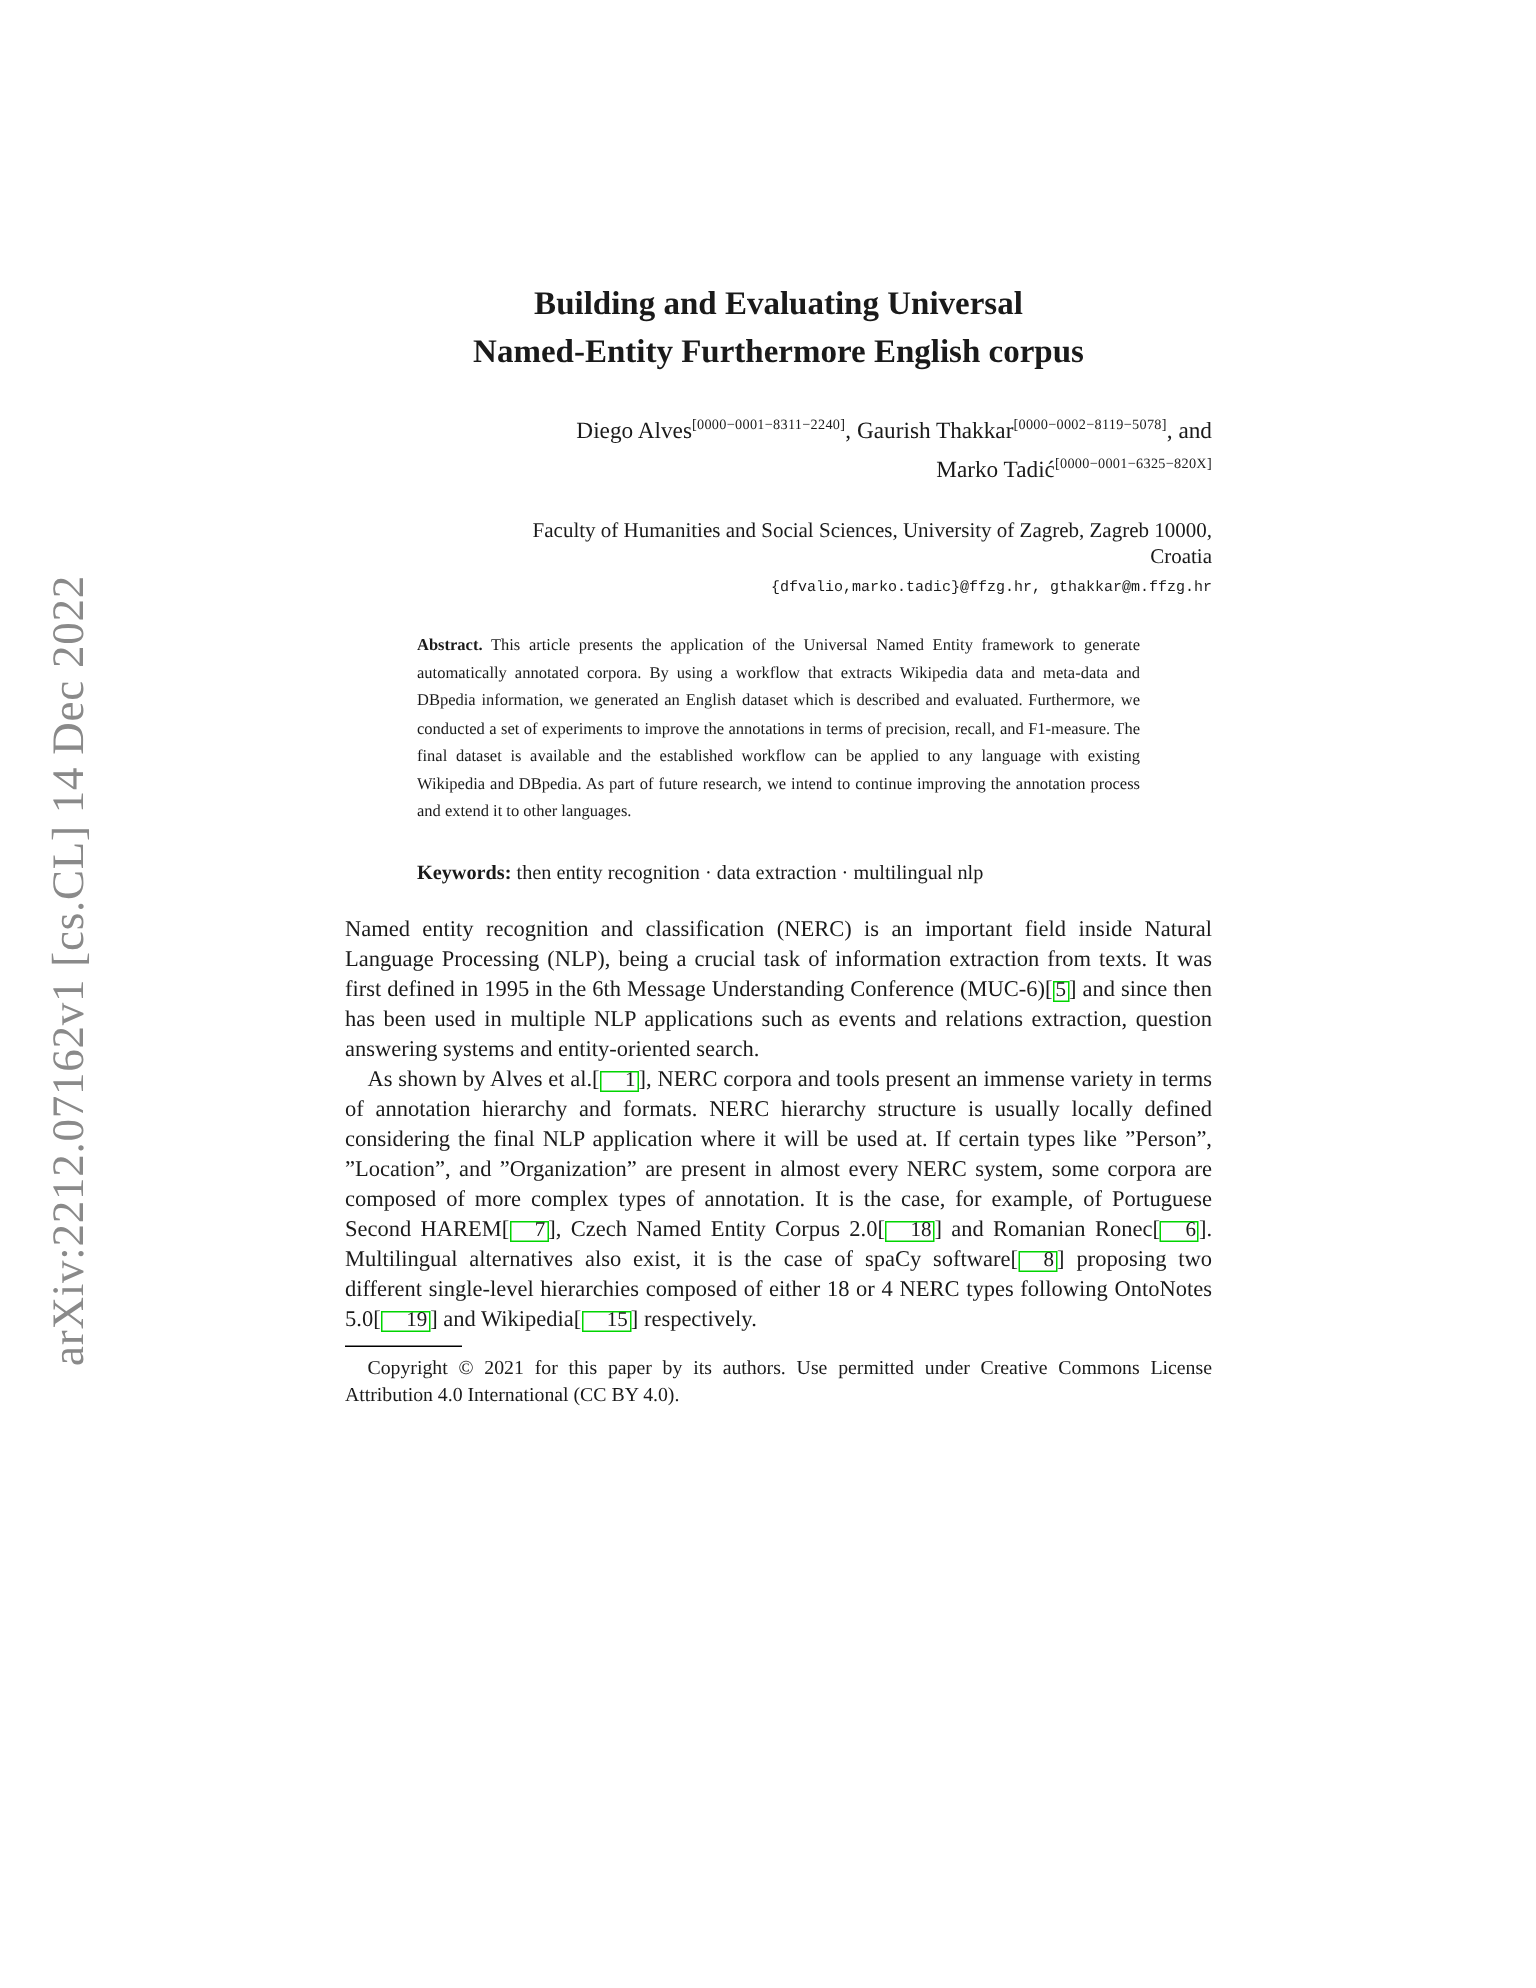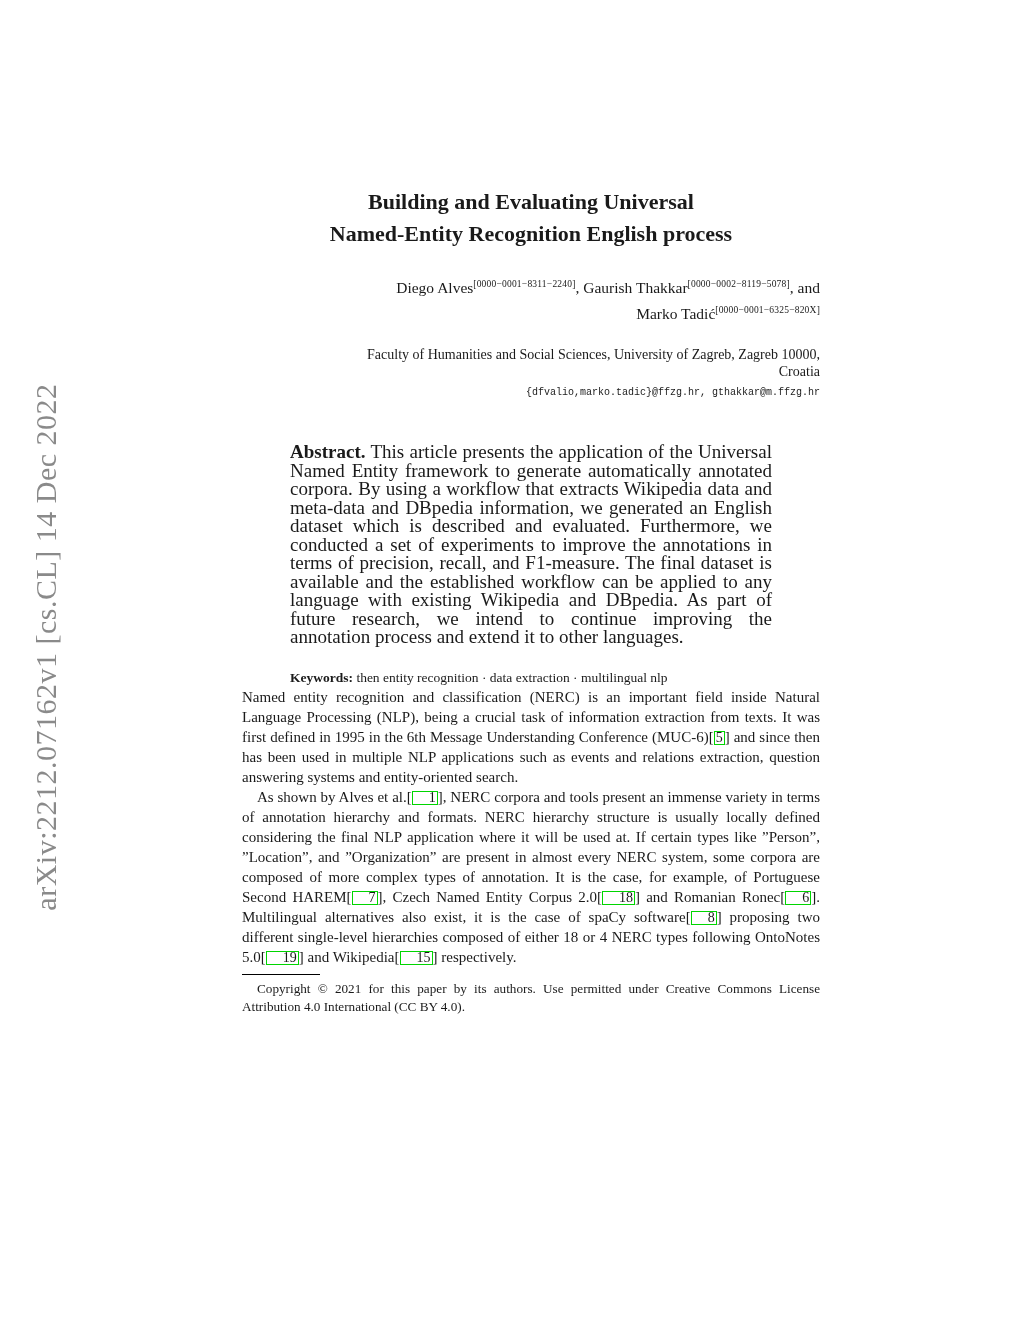--- a/index.html
+++ b/index.html
@@ -18,21 +18,21 @@
     left: 46px;
     transform: translate(-50%, -50%) rotate(-90deg);
     white-space: nowrap;
     font-family: "Liberation Serif", serif;
     font-size: 30px;
     color: var(--watermark-gray, #8a8a8a);
     letter-spacing: 0.5px;
   }
   .column {
     position: absolute;
-    left: 242px;
+    left: 230px;
     top: 186px;
     width: 578px;
   }
   .title {
     text-align: center;
     font-weight: bold;
     font-size: 22px;
     line-height: 32px;
   }
   .authors {
@@ -54,44 +54,44 @@
     line-height: 17px;
   }
   .emails {
     margin-top: 4px;
     text-align: right;
     font-family: "Liberation Mono", monospace;
     font-size: 10px;
     line-height: 17px;
   }
   .abstract {
-    margin: 42px 48px 0 48px;
+    margin: 20px 48px 0 48px;
     text-align: justify;
-    font-size: 19px;
+    font-size: 11px;
     line-height: 18.5px;
   }
   .keywords {
     margin: 22px 48px 0 48px;
     text-align: justify;
     font-size: 13.5px;
     line-height: 18.5px;
   }
   .bold { font-weight: bold; }
   .section-heading {
     margin-top: 24px;
     font-size: 18px;
     font-weight: bold;
   }
   .section-number { display: inline-block; margin-right: 20px; }
   .para {
     text-align: justify;
     font-size: 15px;
     line-height: 20px;
   }
-  .para.first-para { }
+  .para.first-para { margin-top: 19px; }
   .para.indented { text-indent: 15px; }
   .cite-wrap { white-space: nowrap; }
   .cite-box {
     display: inline-block;
     border: 1.5px solid var(--citation-border, #00d500);
     padding: 0 1px;
     line-height: 12px;
     font-size: 14px;
     vertical-align: baseline;
   }
@@ -113,21 +113,21 @@
 <body>
 
 <div class="page">
 
   <div class="watermark">arXiv:2212.07162v1  [cs.CL]  14 Dec 2022</div>
 
   <div class="column">
 
     <div class="title">
       <div>Building and Evaluating Universal</div>
-      <div>Named-Entity Recognition English process</div>
+      <div>Named-Entity Furthermore English corpus</div>
     </div>
 
     <div class="authors">
         <div><span>Diego Alves</span><span class="author-orcid">[0000−0001−8311−2240]</span>, <span>Gaurish Thakkar</span><span class="author-orcid">[0000−0002−8119−5078]</span>, and</div>
         <div><span>Marko Tadić</span><span class="author-orcid">[0000−0001−6325−820X]</span></div>
       </div>
 
     <div class="affiliation">
       <div>Faculty of Humanities and Social Sciences, University of Zagreb, Zagreb 10000,</div>
       <div>Croatia</div>

